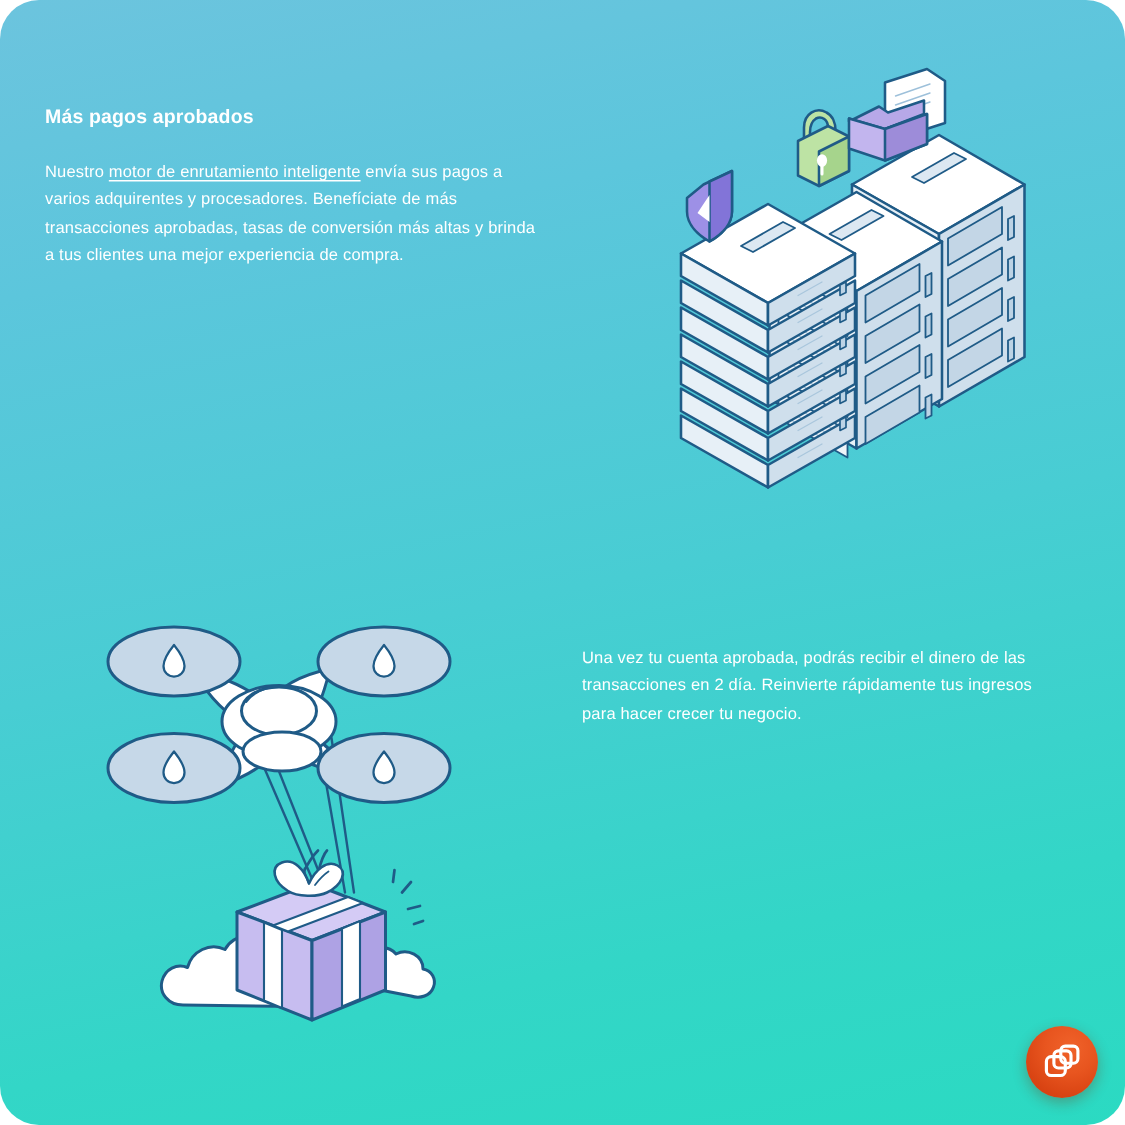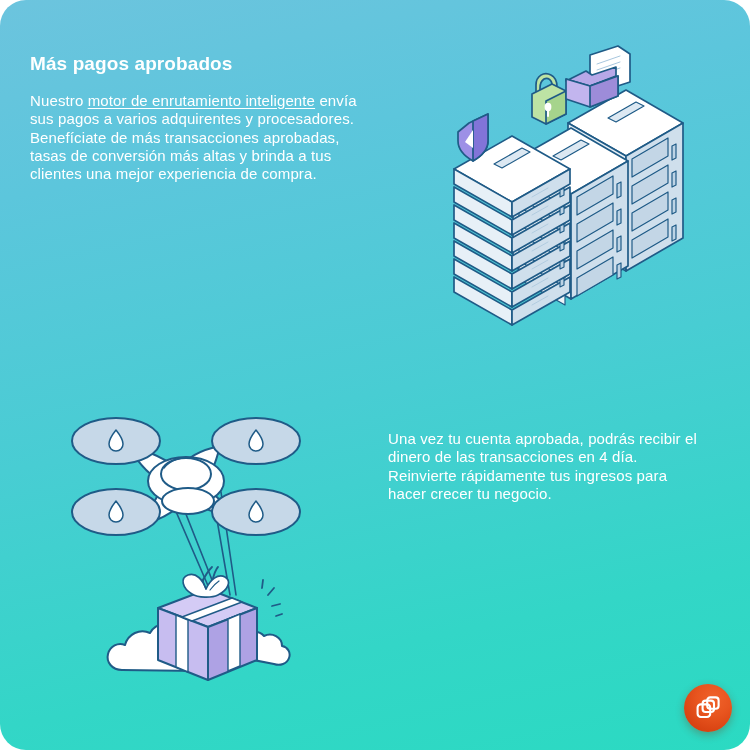--- a/index.html
+++ b/index.html
@@ -26,29 +26,29 @@
 
   
   .text-block {
     position: absolute;
     color: #ffffff;
   }
   .block-top    { left: 30px;  top: 50px;  width: 330px; }
   .block-bottom { left: 388px; top: 430px; width: 318px; }
 
   .sec-title {
-    font-size: 19px;
+    font-size: 13px;
     font-weight: 600;
     letter-spacing: 0.1px;
     line-height: 24px;
-    margin: 2px 0 16px 0;
+    margin: 16px 0 16px 0;
     color: #ffffff;
   }
   .sec-body {
-    font-size: 15px;
+    font-size: 11px;
     font-weight: 400;
     line-height: 18.3px;
     letter-spacing: 0.12px;
     margin: 0;
     color: #ffffff;
   }
   .sec-link {
     color: #ffffff;
     text-decoration: underline;
     text-underline-offset: 2px;
@@ -333,21 +333,21 @@
       </g>
     </svg>
   </div>
 
   <div class="text-block block-top">
     <h2 class="sec-title">Más pagos aprobados</h2>
     <p class="sec-body"><span>Nuestro </span><a class="sec-link" href="#">motor de enrutamiento inteligente</a><span> envía sus pagos a varios adquirentes y procesadores. Benefíciate de más transacciones aprobadas, tasas de conversión más altas y brinda a tus clientes una mejor experiencia de compra.</span></p>
   </div>
 
   <div class="text-block block-bottom">
-    <p class="sec-body">Una vez tu cuenta aprobada, podrás recibir el dinero de las transacciones en 4 día. Reinvierte rápidamente tus ingresos para hacer crecer tu negocio.</p>
+    <p class="sec-body">Una vez tu cuenta aprobada, podrás recibir el dinero de las transacciones en 2 día. Reinvierte rápidamente tus ingresos para hacer crecer tu negocio.</p>
   </div>
 
   <button class="fab">
     <span>
       <svg width="28" height="28" viewBox="0 0 28 28" fill="none" aria-hidden="true">
         <g stroke="#ffffff" stroke-width="2.1" stroke-linejoin="round" fill="none">
           <rect x="13.2" y="3.4" width="11.4" height="11.4" rx="3"></rect>
           <rect x="8.6" y="6.6" width="11.4" height="11.4" rx="3"></rect>
           <rect x="3.6" y="10.4" width="12.6" height="12.6" rx="3.2" fill="none"></rect>
         </g>

